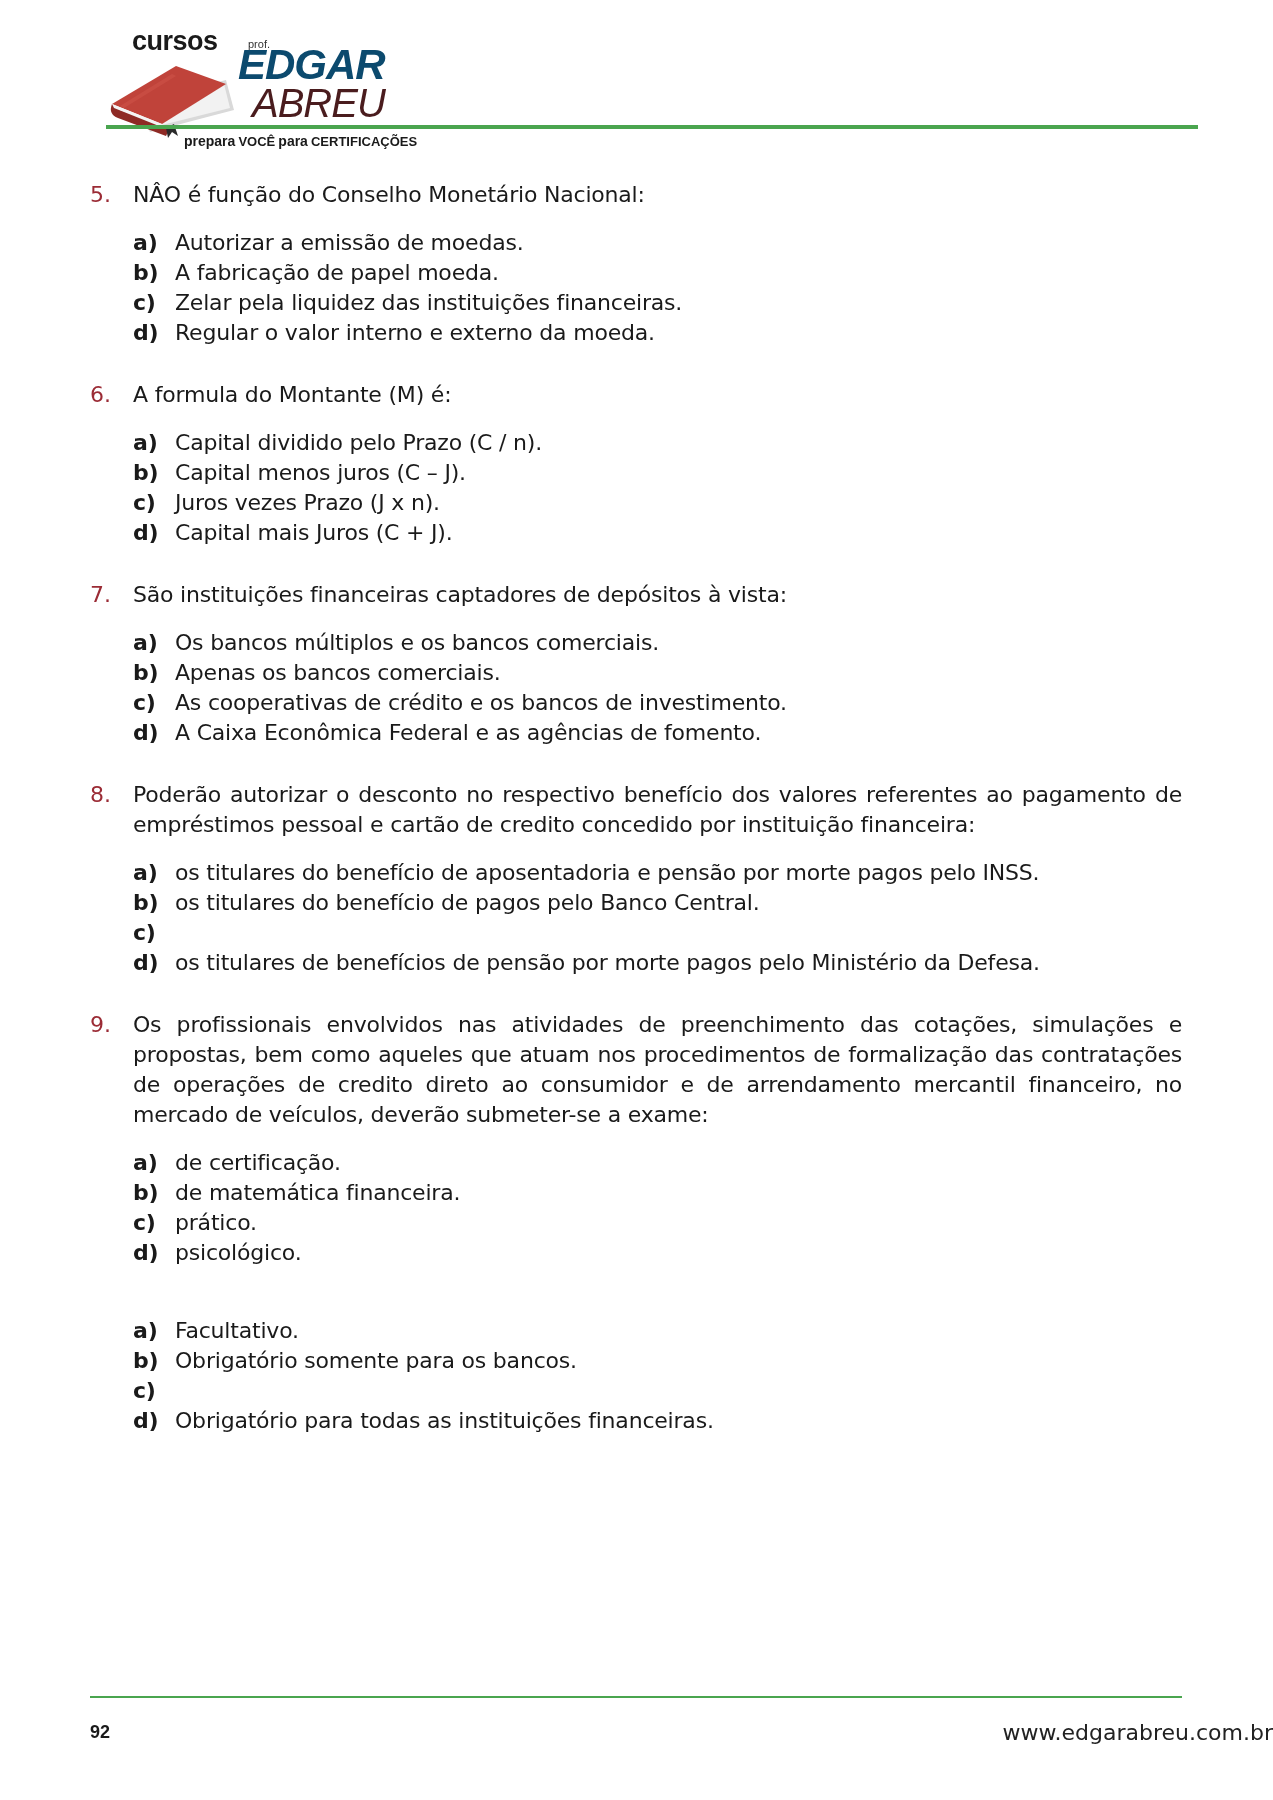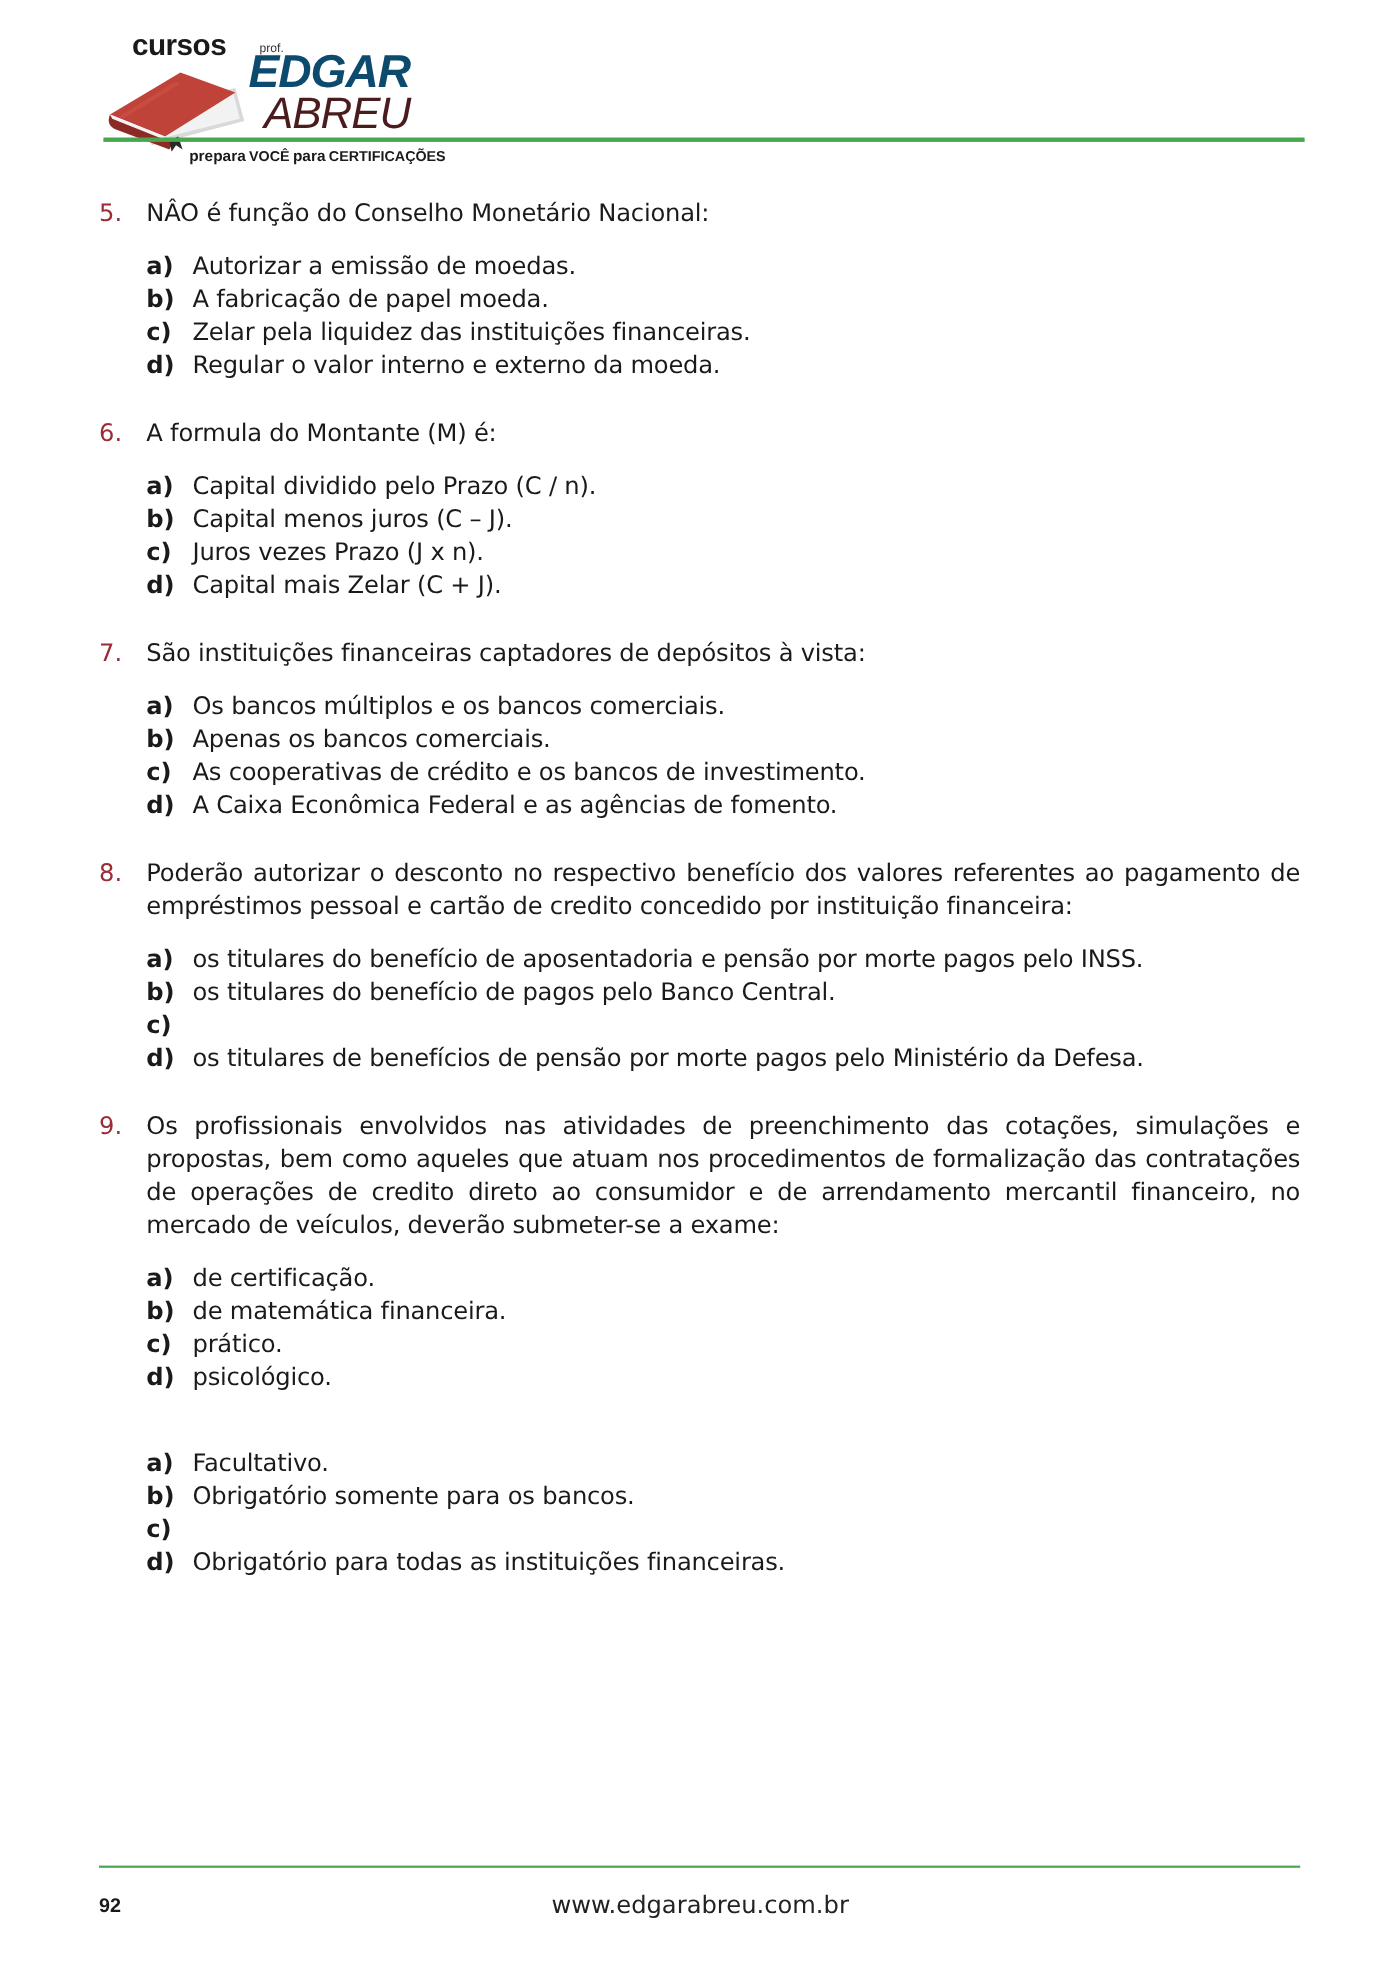--- a/index.html
+++ b/index.html
@@ -11,21 +11,21 @@
       width: 1273px;
       height: 1800px;
       position: relative;
       overflow: hidden;
       font-family: "DejaVu Sans", "Liberation Sans", sans-serif;
       color: #1a1a1a;
     }
     
     .header {
       position: absolute;
-      left: 4px; top: 0;
+      left: 16px; top: 0;
       width: 1017px;
       height: 160px;
     }
     .logo-cursos {
       position: absolute;
       left: 116px; top: 26px;
       font-family: "Liberation Sans", sans-serif;
       font-weight: bold;
       font-size: 27px;
       letter-spacing: -0.5px;
@@ -137,21 +137,21 @@
       position: absolute;
       left: 90px; top: 1722px;
       font-family: "Liberation Sans", sans-serif;
       font-weight: bold;
       font-size: 18px;
     }
     .footer-url {
       position: absolute;
       left: 0; top: 1720px;
       width: 1273px;
-      text-align: center;
+      text-align: right;
       font-size: 22px;
       color: #222;
     }
   </style>
 </head>
 <body>
 
 <div class="header">
   <span class="logo-cursos">cursos</span>
   <span class="logo-prof">prof.</span>
@@ -198,21 +198,21 @@
 
 <div class="question" style="top:380px;">
   <div class="q-stem">
     <span class="q-num">6.</span>
     <span class="q-text">A formula do Montante (M) é:</span>
   </div>
   <ul class="options">
     <li class="option"><span class="opt-letter">a)</span><span>Capital dividido pelo Prazo (C / n).</span></li>
     <li class="option"><span class="opt-letter">b)</span><span>Capital menos juros (C – J).</span></li>
     <li class="option"><span class="opt-letter">c)</span><span>Juros vezes Prazo (J x n).</span></li>
-    <li class="option"><span class="opt-letter">d)</span><span>Capital mais Zelar (C + J).</span></li>
+    <li class="option"><span class="opt-letter">d)</span><span>Capital mais Juros (C + J).</span></li>
   </ul>
 </div>
 
 <div class="question" style="top:580px;">
   <div class="q-stem">
     <span class="q-num">7.</span>
     <span class="q-text">São instituições financeiras captadores de depósitos à vista:</span>
   </div>
   <ul class="options">
     <li class="option"><span class="opt-letter">a)</span><span>Os bancos múltiplos e os bancos comerciais.</span></li>

